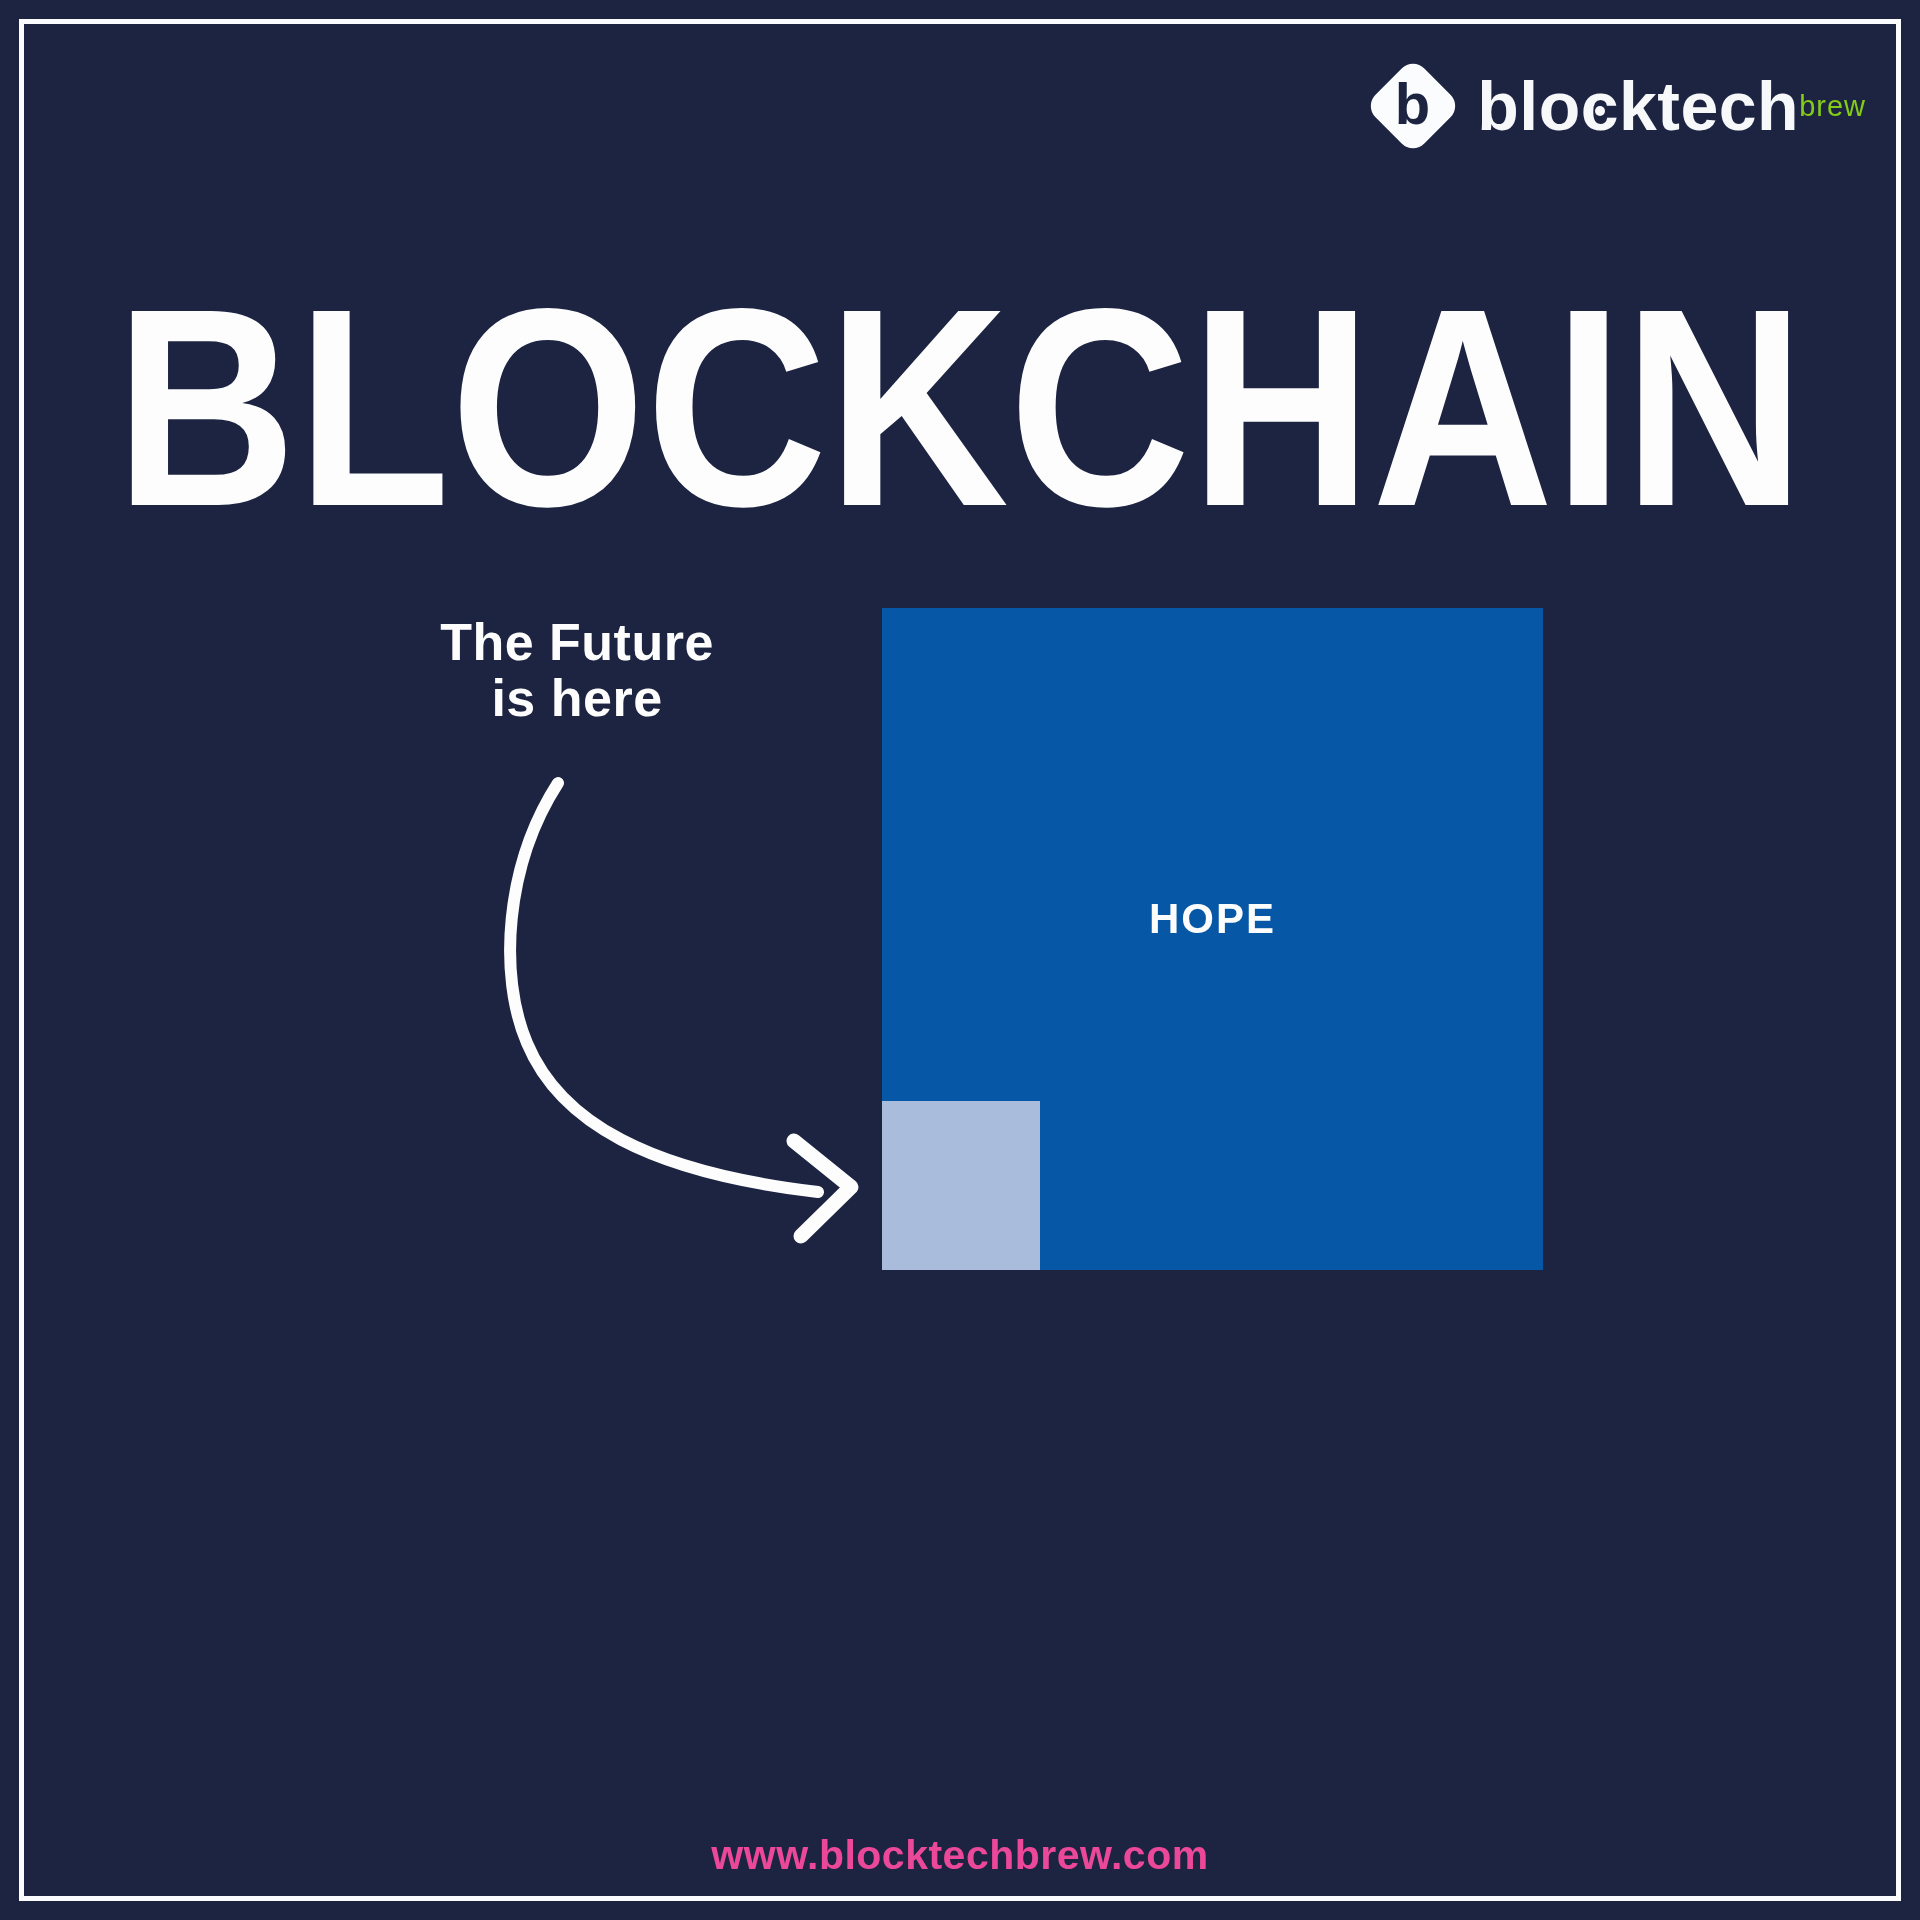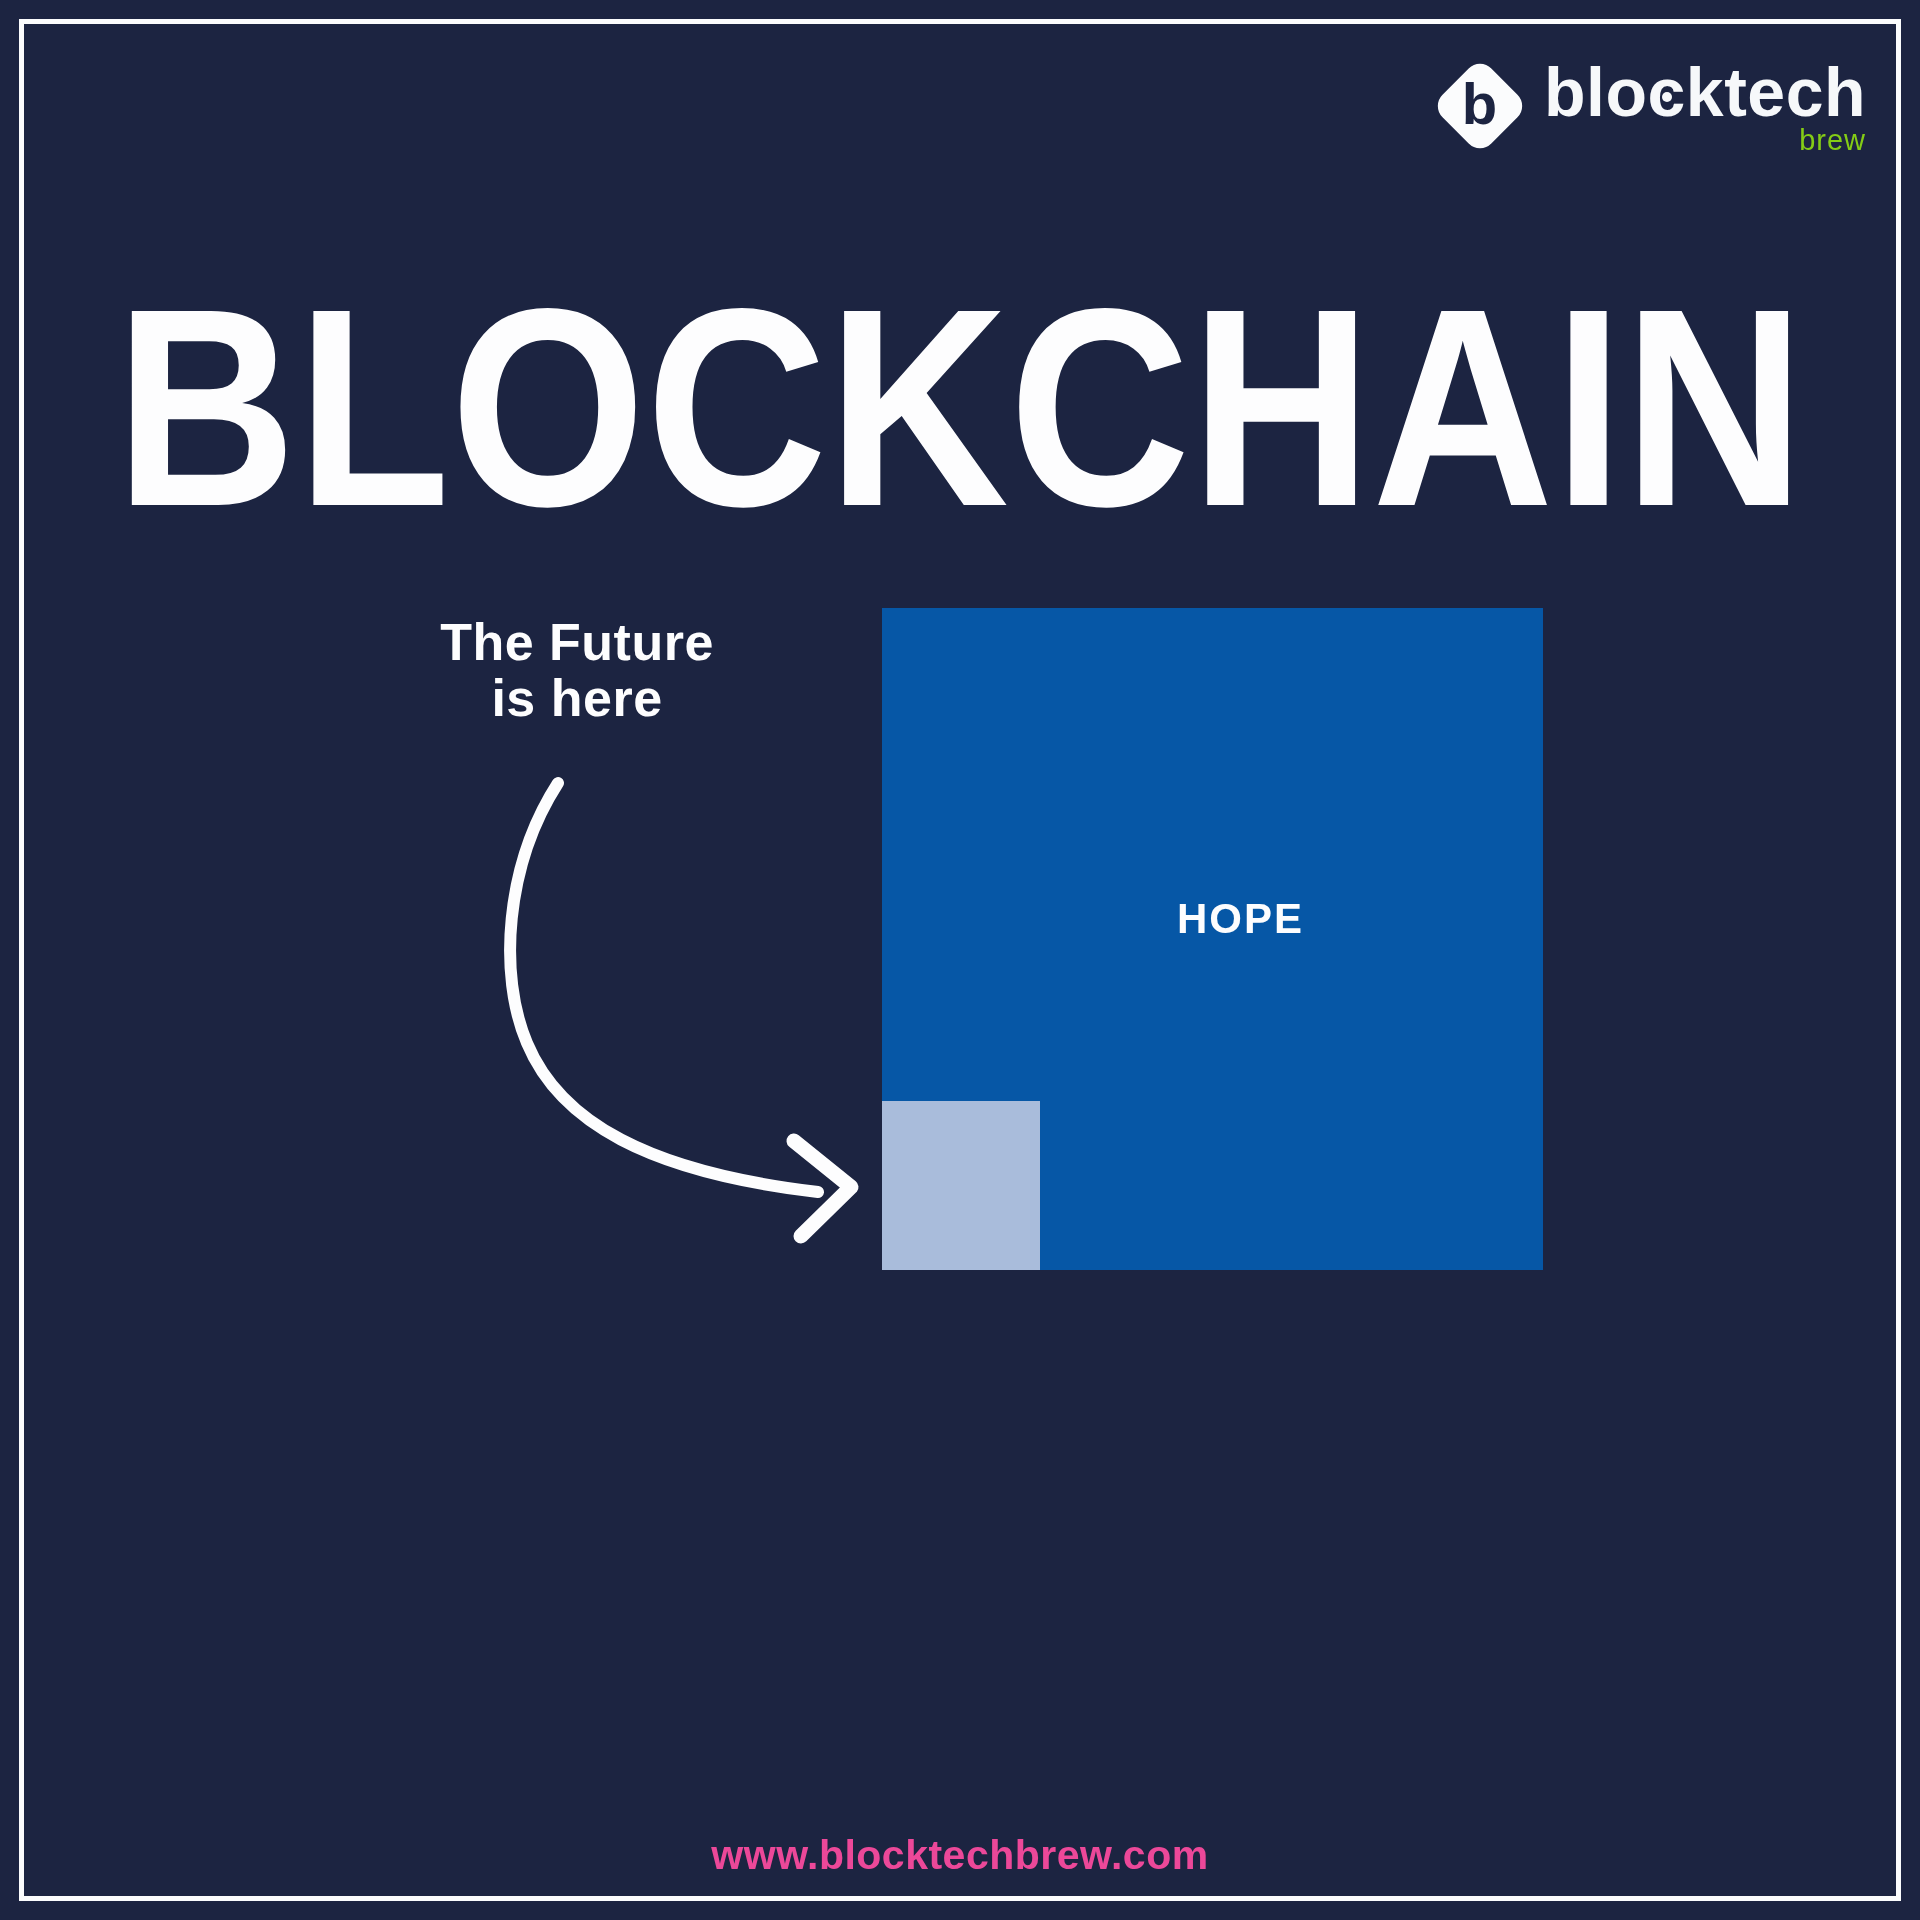--- a/index.html
+++ b/index.html
@@ -22,21 +22,21 @@
   .logo-diamond{
     position:absolute;left:50%;top:50%;width:69px;height:69px;
     transform:translate(-50%,-50%) rotate(45deg);
     background:#fbfcfd;border-radius:16px;
   }
   .logo-b{
     position:absolute;left:50%;top:50%;
     transform:translate(-52%,-54%);
     font-size:58px;font-weight:700;color:#1c2441;line-height:1;
   }
-  .logo-text{display:flex;flex-direction:column;align-items:flex-end;}
+  .logo-text{display:flex;align-items:center;}
   .logo-wordmark{
     font-size:68px;font-weight:700;color:#f6f8fa;line-height:1;
     letter-spacing:0.5px;white-space:nowrap;
   }
   .logo-c{position:relative;}
   .logo-c::after{
     content:"";position:absolute;left:50%;top:57%;
     width:10px;height:10px;border-radius:50%;background:#f6f8fa;
     transform:translate(-50%,-50%);
   }
@@ -54,21 +54,21 @@
   }
   
   .square{position:absolute;}
   .square-hope{left:882px;top:608px;width:661px;height:662px;z-index:1;}
   .square-hype{left:379px;top:1101px;width:661px;height:663px;z-index:1;}
   .square-overlap{left:882px;top:1101px;width:158px;height:169px;z-index:2;}
   .square-label{
     position:absolute;left:0;width:100%;text-align:center;
     color:#fdfdfe;font-weight:700;
   }
-  .label-hope{top:287px;font-size:42px;letter-spacing:2px;padding-left:28px;}
+  .label-hope{top:287px;font-size:42px;letter-spacing:2px;}
   .label-hype{top:331px;font-size:45px;letter-spacing:0.5px;}
   
   .arrow-svg{position:absolute;left:0;top:0;width:1920px;height:1920px;z-index:3;pointer-events:none;}
   
   .footer-url{
     position:absolute;left:0;top:1832px;width:100%;
     text-align:center;color:#ec4899;font-size:41px;font-weight:700;
     letter-spacing:0.5px;
   }
 </style>

